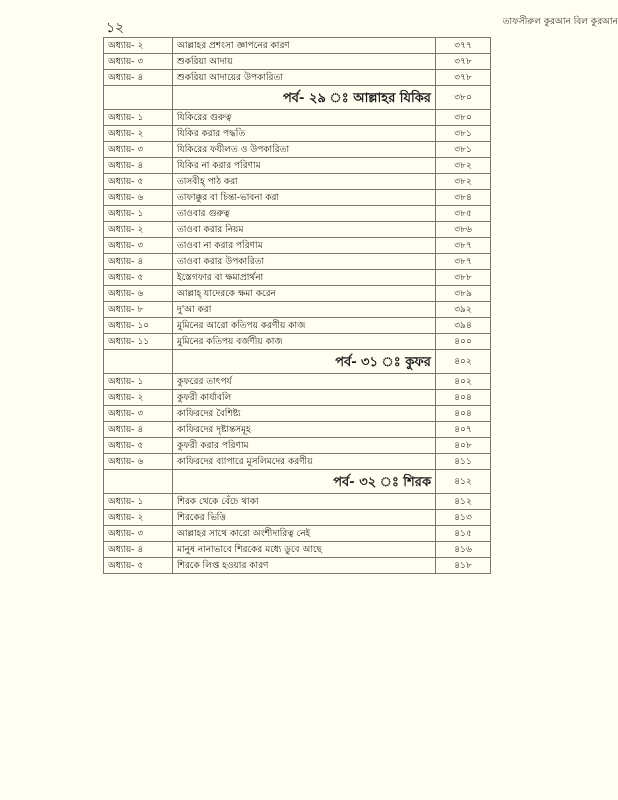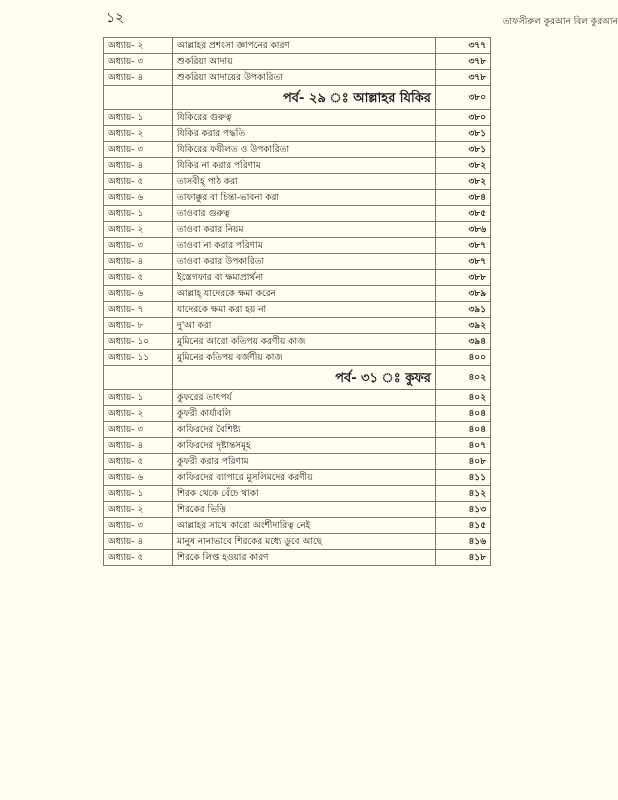--- a/index.html
+++ b/index.html
@@ -1,29 +1,29 @@
 <!DOCTYPE html>
 <html><head>
 <meta charset="utf-8">
 <style>
   html, body { margin:0; padding:0; }
   body {
     width:618px; height:800px; background:#fffef0; position:relative; overflow:hidden;
     font-family:"DejaVu Sans", sans-serif; color:#1a1a1a;
   }
-  .page-number { position:absolute; left:106px; top:6px; font-size:14px; }
+  .page-number { position:absolute; left:106px; top:16px; font-size:14px; }
   .running-title { position:absolute; left:0; right:0; top:14px; text-align:right; font-size:9px; color:#333; }
   table.toc {
     position:absolute; left:103px; top:37px; width:388px;
     border-collapse:collapse; font-size:9px;padding-left:25px;
   }
   table.toc td { border:1px solid #777; padding:0 4px; height:15px; line-height:15px; white-space:nowrap; overflow:hidden; }
   td.c-ch { width:60px; }
   td.c-title { width:254px; }
-  td.c-page { width:46px; text-align:right;font-weight:bold; }
+  td.c-page { width:46px; text-align:center; }
   tr.part td { height:23px; line-height:23px; }
   tr.part td.c-title { text-align:right; font-size:13px; font-weight:bold; }
 </style>
 </head>
 <body>
 
 <div class="page-number">১২</div>
 <div class="running-title">তাফসীরুল কুরআন বিল কুরআন</div>
 
 <table class="toc">
@@ -102,25 +102,20 @@
         <td class="c-ch">অধ্যায়- ৫</td>
         <td class="c-title">ইস্তেগফার বা ক্ষমাপ্রার্থনা</td>
         <td class="c-page">৩৮৮</td>
       </tr>
       <tr class="chapter">
         <td class="c-ch">অধ্যায়- ৬</td>
         <td class="c-title">আল্লাহ্ যাদেরকে ক্ষমা করেন</td>
         <td class="c-page">৩৮৯</td>
       </tr>
       <tr class="chapter">
-        <td class="c-ch">অধ্যায়- ৭</td>
-        <td class="c-title">যাদেরকে ক্ষমা করা হয় না</td>
-        <td class="c-page">৩৯১</td>
-      </tr>
-      <tr class="chapter">
         <td class="c-ch">অধ্যায়- ৮</td>
         <td class="c-title">দু'আ করা</td>
         <td class="c-page">৩৯২</td>
       </tr>
       <tr class="chapter">
         <td class="c-ch">অধ্যায়- ১০</td>
         <td class="c-title">মুমিনের আরো কতিপয় করণীয় কাজ</td>
         <td class="c-page">৩৯৪</td>
       </tr>
       <tr class="chapter">
@@ -156,20 +151,25 @@
       <tr class="chapter">
         <td class="c-ch">অধ্যায়- ৫</td>
         <td class="c-title">কুফরী করার পরিণাম</td>
         <td class="c-page">৪০৮</td>
       </tr>
       <tr class="chapter">
         <td class="c-ch">অধ্যায়- ৬</td>
         <td class="c-title">কাফিরদের ব্যাপারে মুসলিমদের করণীয়</td>
         <td class="c-page">৪১১</td>
       </tr>
+      <tr class="part">
+        <td class="c-ch"></td>
+        <td class="c-title">পর্ব- ৩২ ঃ  শিরক</td>
+        <td class="c-page">৪১২</td>
+      </tr>
       <tr class="chapter">
         <td class="c-ch">অধ্যায়- ১</td>
         <td class="c-title">শিরক থেকে বেঁচে থাকা</td>
         <td class="c-page">৪১২</td>
       </tr>
       <tr class="chapter">
         <td class="c-ch">অধ্যায়- ২</td>
         <td class="c-title">শিরকের ভিত্তি</td>
         <td class="c-page">৪১৩</td>
       </tr>

